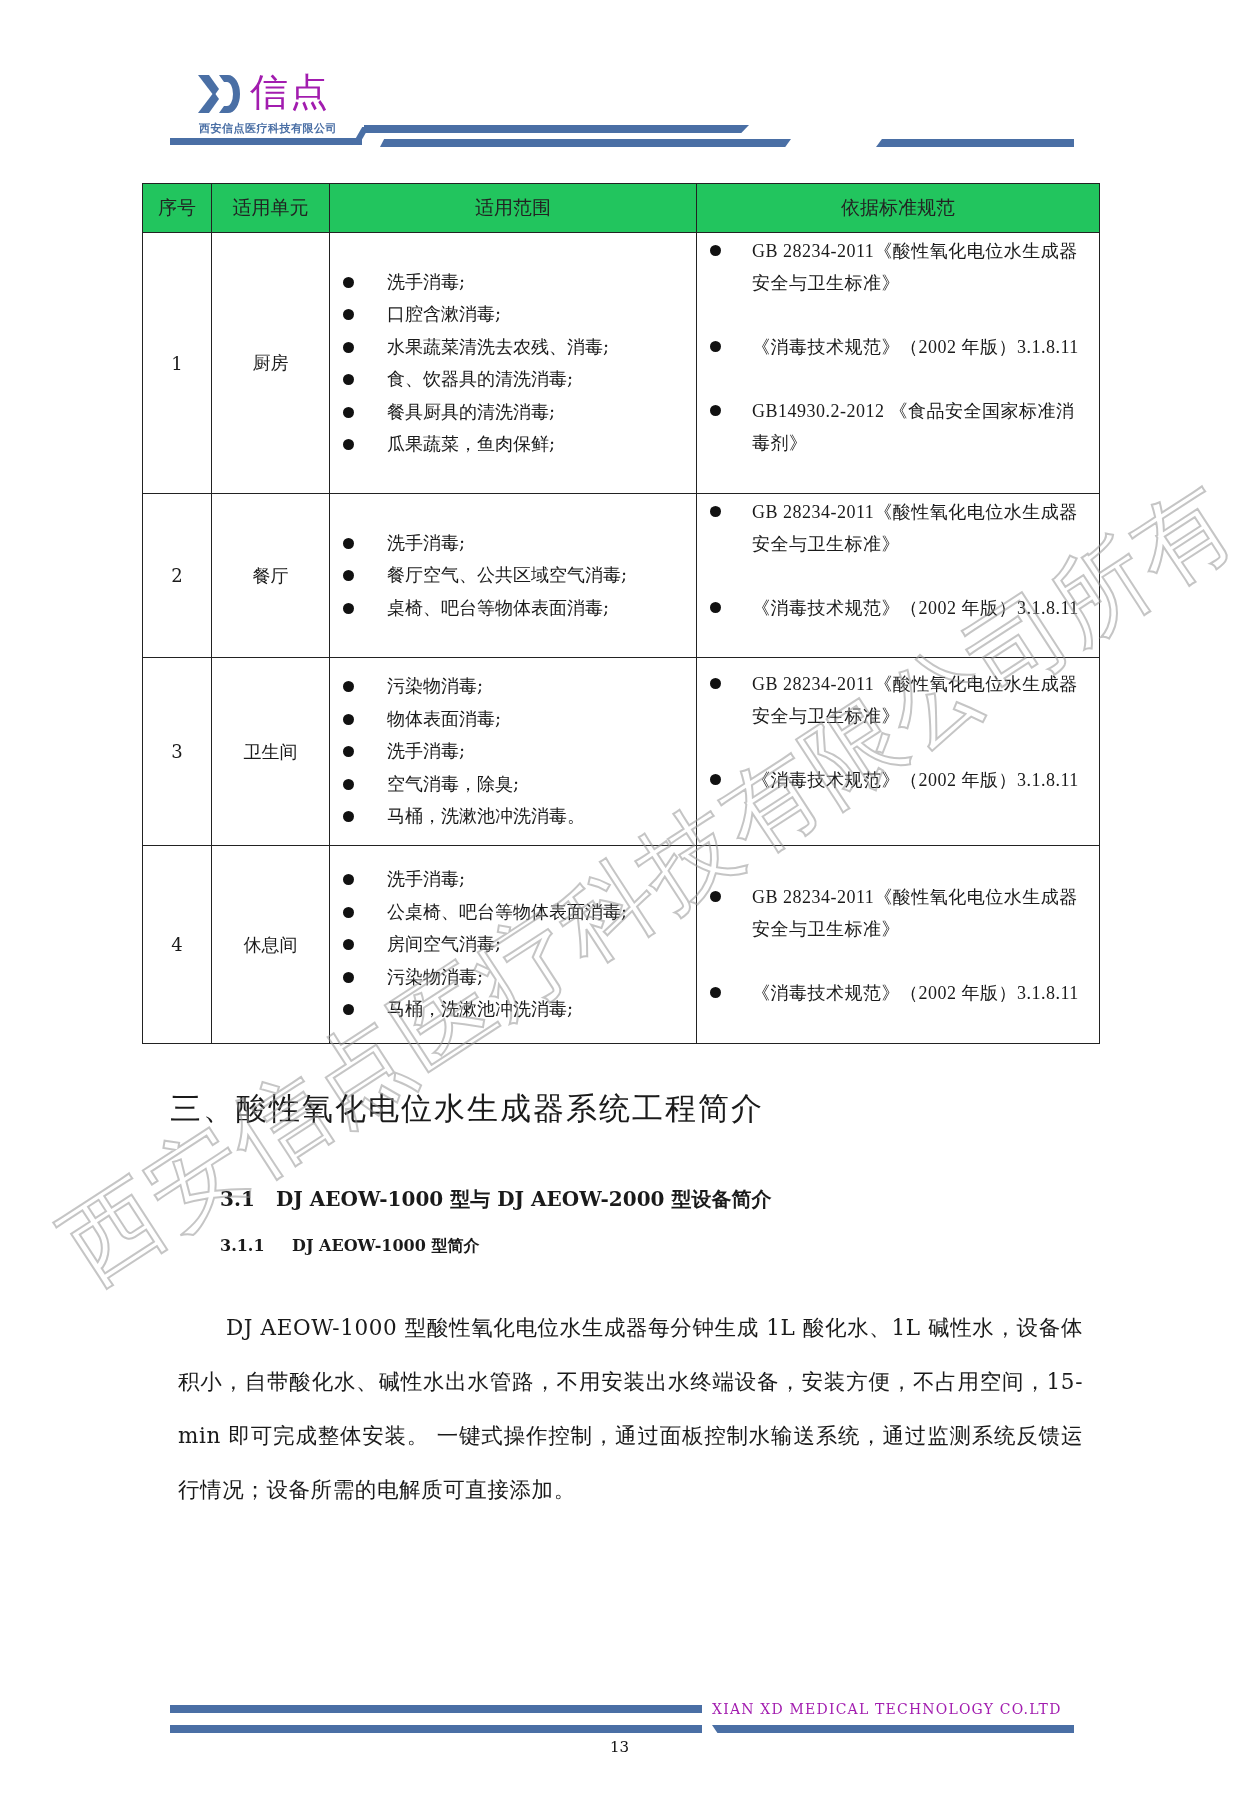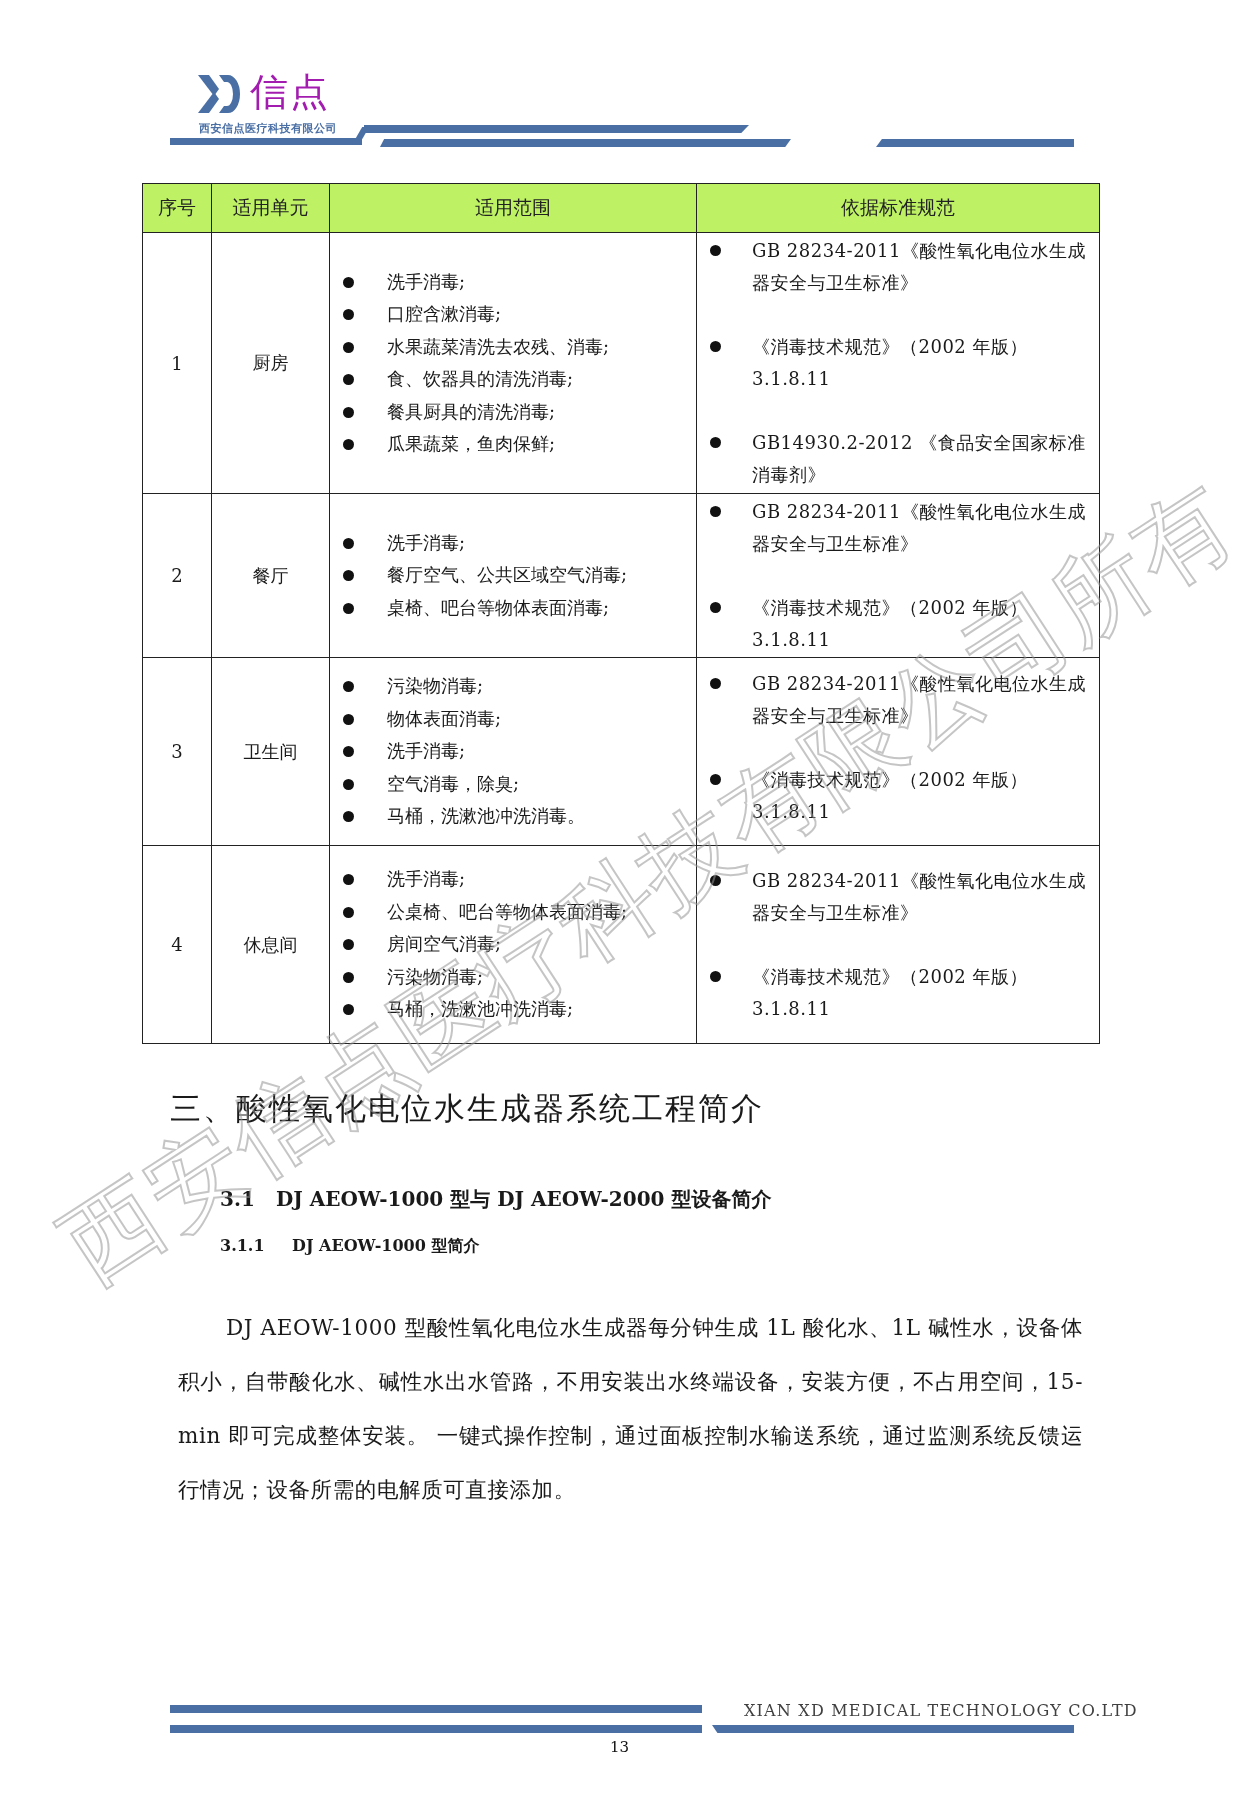--- a/index.html
+++ b/index.html
@@ -9,44 +9,44 @@
   
   .logo-mark { position:absolute; left:198px; top:75px; width:42px; height:38px; }
   .logo-text { position:absolute; left:250px; top:70px; font-family:"DejaVu Sans","Liberation Sans",sans-serif;
                font-size:38px; color:#a21caf; letter-spacing:2px; line-height:44px; }
   .logo-sub { position:absolute; left:199px; top:121px; font-family:"DejaVu Serif",serif;
               font-size:11px; color:#4a6fa5; font-weight:bold; letter-spacing:0.5px; white-space:nowrap; }
   
   table.std { position:absolute; left:142px; top:183px; width:958px; border-collapse:collapse;
               font-family:"DejaVu Serif","Liberation Serif",serif; font-size:18px; }
   table.std th, table.std td { border:1.5px solid #222; }
-  table.std th { background:#bef264; font-weight:normal; height:46px; font-size:19px; color:#222; }
+  table.std th { background:#22c55e; font-weight:normal; height:46px; font-size:19px; color:#222; }
   table.std td { vertical-align:middle; }
   td.num, td.unit { text-align:center; }
   ul.scope { list-style:none; margin:0; padding:0 0 0 12px; }
   ul.scope li { position:relative; padding-left:44px; line-height:32.5px; white-space:nowrap; }
   ul.scope li::before { content:""; position:absolute; left:0; top:11px; width:11px; height:11px;
                         border-radius:50%; background:#111; }
-  ul.basis { list-style:none; margin:0; padding:0 10px 0 12px; }
+  ul.basis { list-style:none; margin:0; padding:0 10px 0 12px;font-family:Liberation Serif, serif; }
   ul.basis li { position:relative; padding-left:42px; line-height:32px; }
   ul.basis li::before { content:""; position:absolute; left:0; top:10px; width:11px; height:11px;
                         border-radius:50%; background:#111; }
   ul.basis li + li { margin-top:32px; }
   .std-text { letter-spacing:0.5px; }
   
   .h1 { position:absolute; left:170px; top:1088px; font-size:31px; font-weight:normal; letter-spacing:2px; white-space:nowrap; }
   .h2 { position:absolute; left:220px; top:1186px; font-size:20px; font-weight:bold; white-space:nowrap; }
   .h3 { position:absolute; left:220px; top:1236px; font-size:16px; font-weight:bold; white-space:nowrap; }
   .h2 .n, .h3 .n { display:inline-block; width:56px; }
   .h3 .n { width:72px; }
   .para { position:absolute; left:170px; top:1293px; width:905px; font-size:21.5px; line-height:54px;
           text-indent:48px; text-align:justify; letter-spacing:0.6px; }
   
-  .foot-text { position:absolute; left:744px; top:1701px; font-family:"DejaVu Serif","Liberation Serif",serif;
-               font-size:16px; color:#404040; letter-spacing:1.2px; white-space:nowrap; }
+  .foot-text { position:absolute; left:712px; top:1701px; font-family:"DejaVu Serif","Liberation Serif",serif;
+               font-size:14px; color:#a21caf; letter-spacing:1.2px; white-space:nowrap; }
   .page-num { position:absolute; left:610px; top:1738px; font-size:15px; color:#111; }
   
   .watermark { position:absolute; left:-30px; top:840px; width:1300px; font-family:"DejaVu Sans","Liberation Sans",sans-serif;
                font-size:96px; color:transparent; -webkit-text-stroke:2px rgba(150,150,150,0.55);
                transform:rotate(-33deg); transform-origin:center; white-space:nowrap; letter-spacing:2px;
                pointer-events:none; }
 </style>
 </head>
 <body>
 

